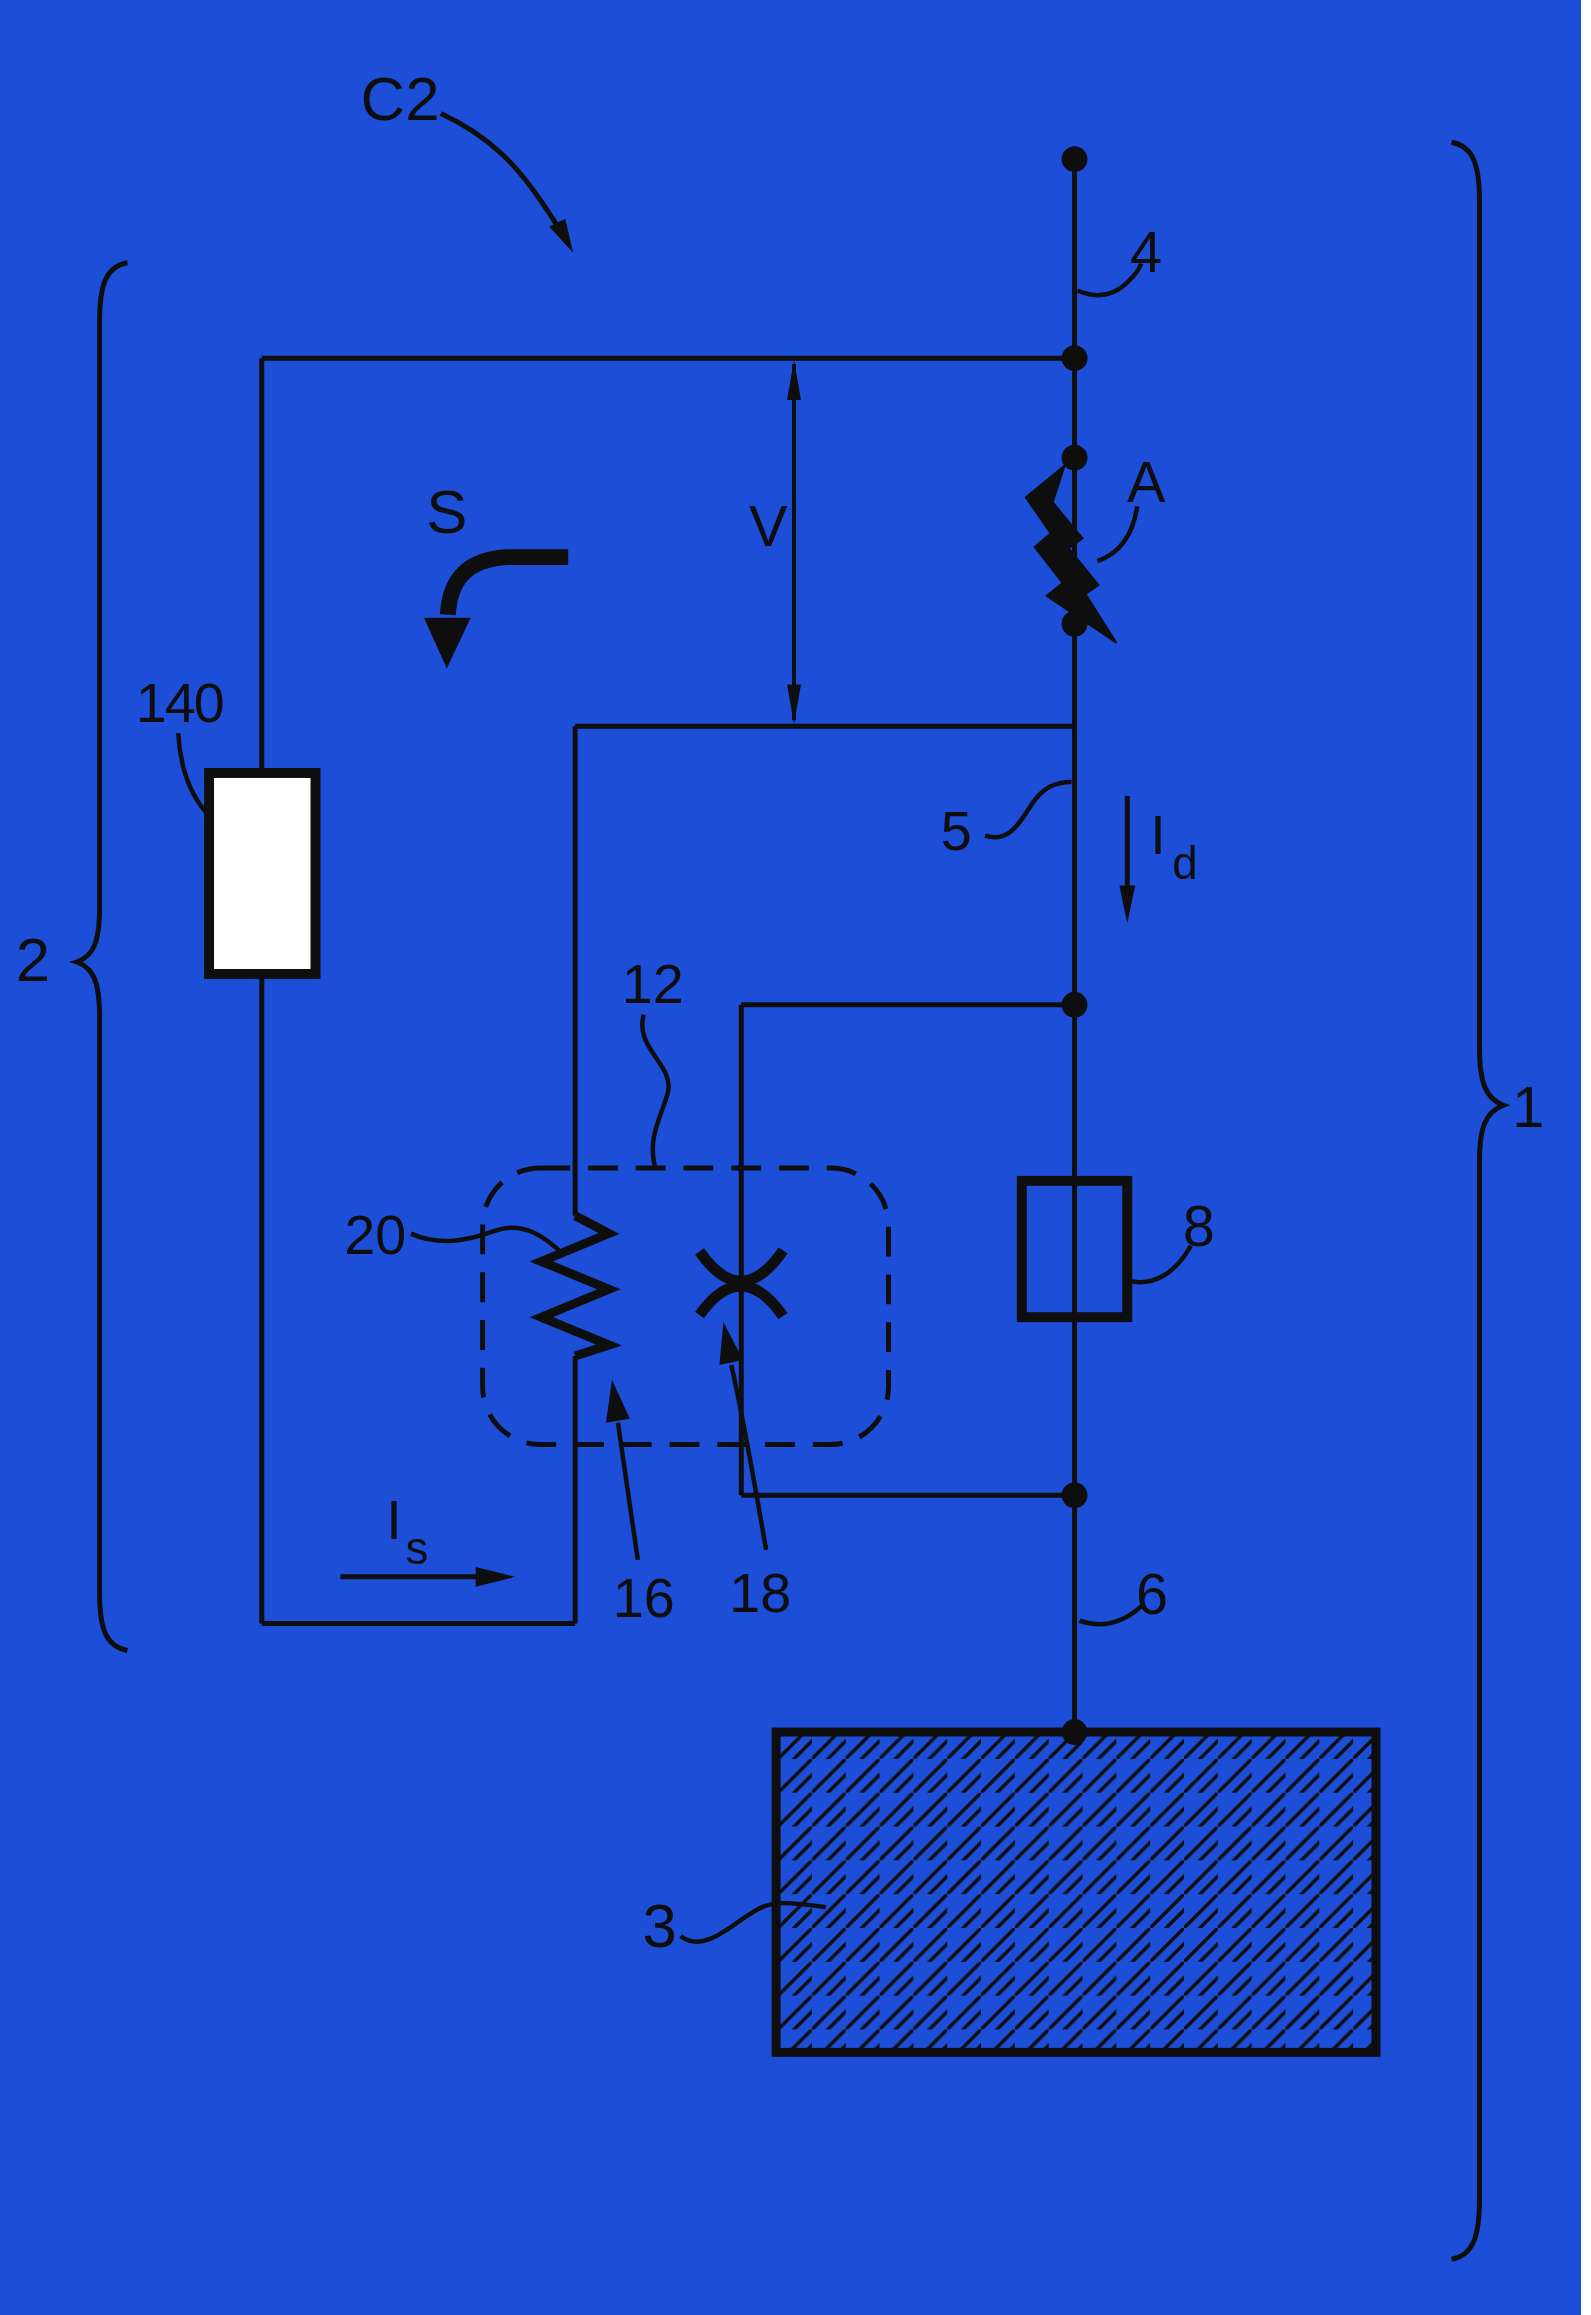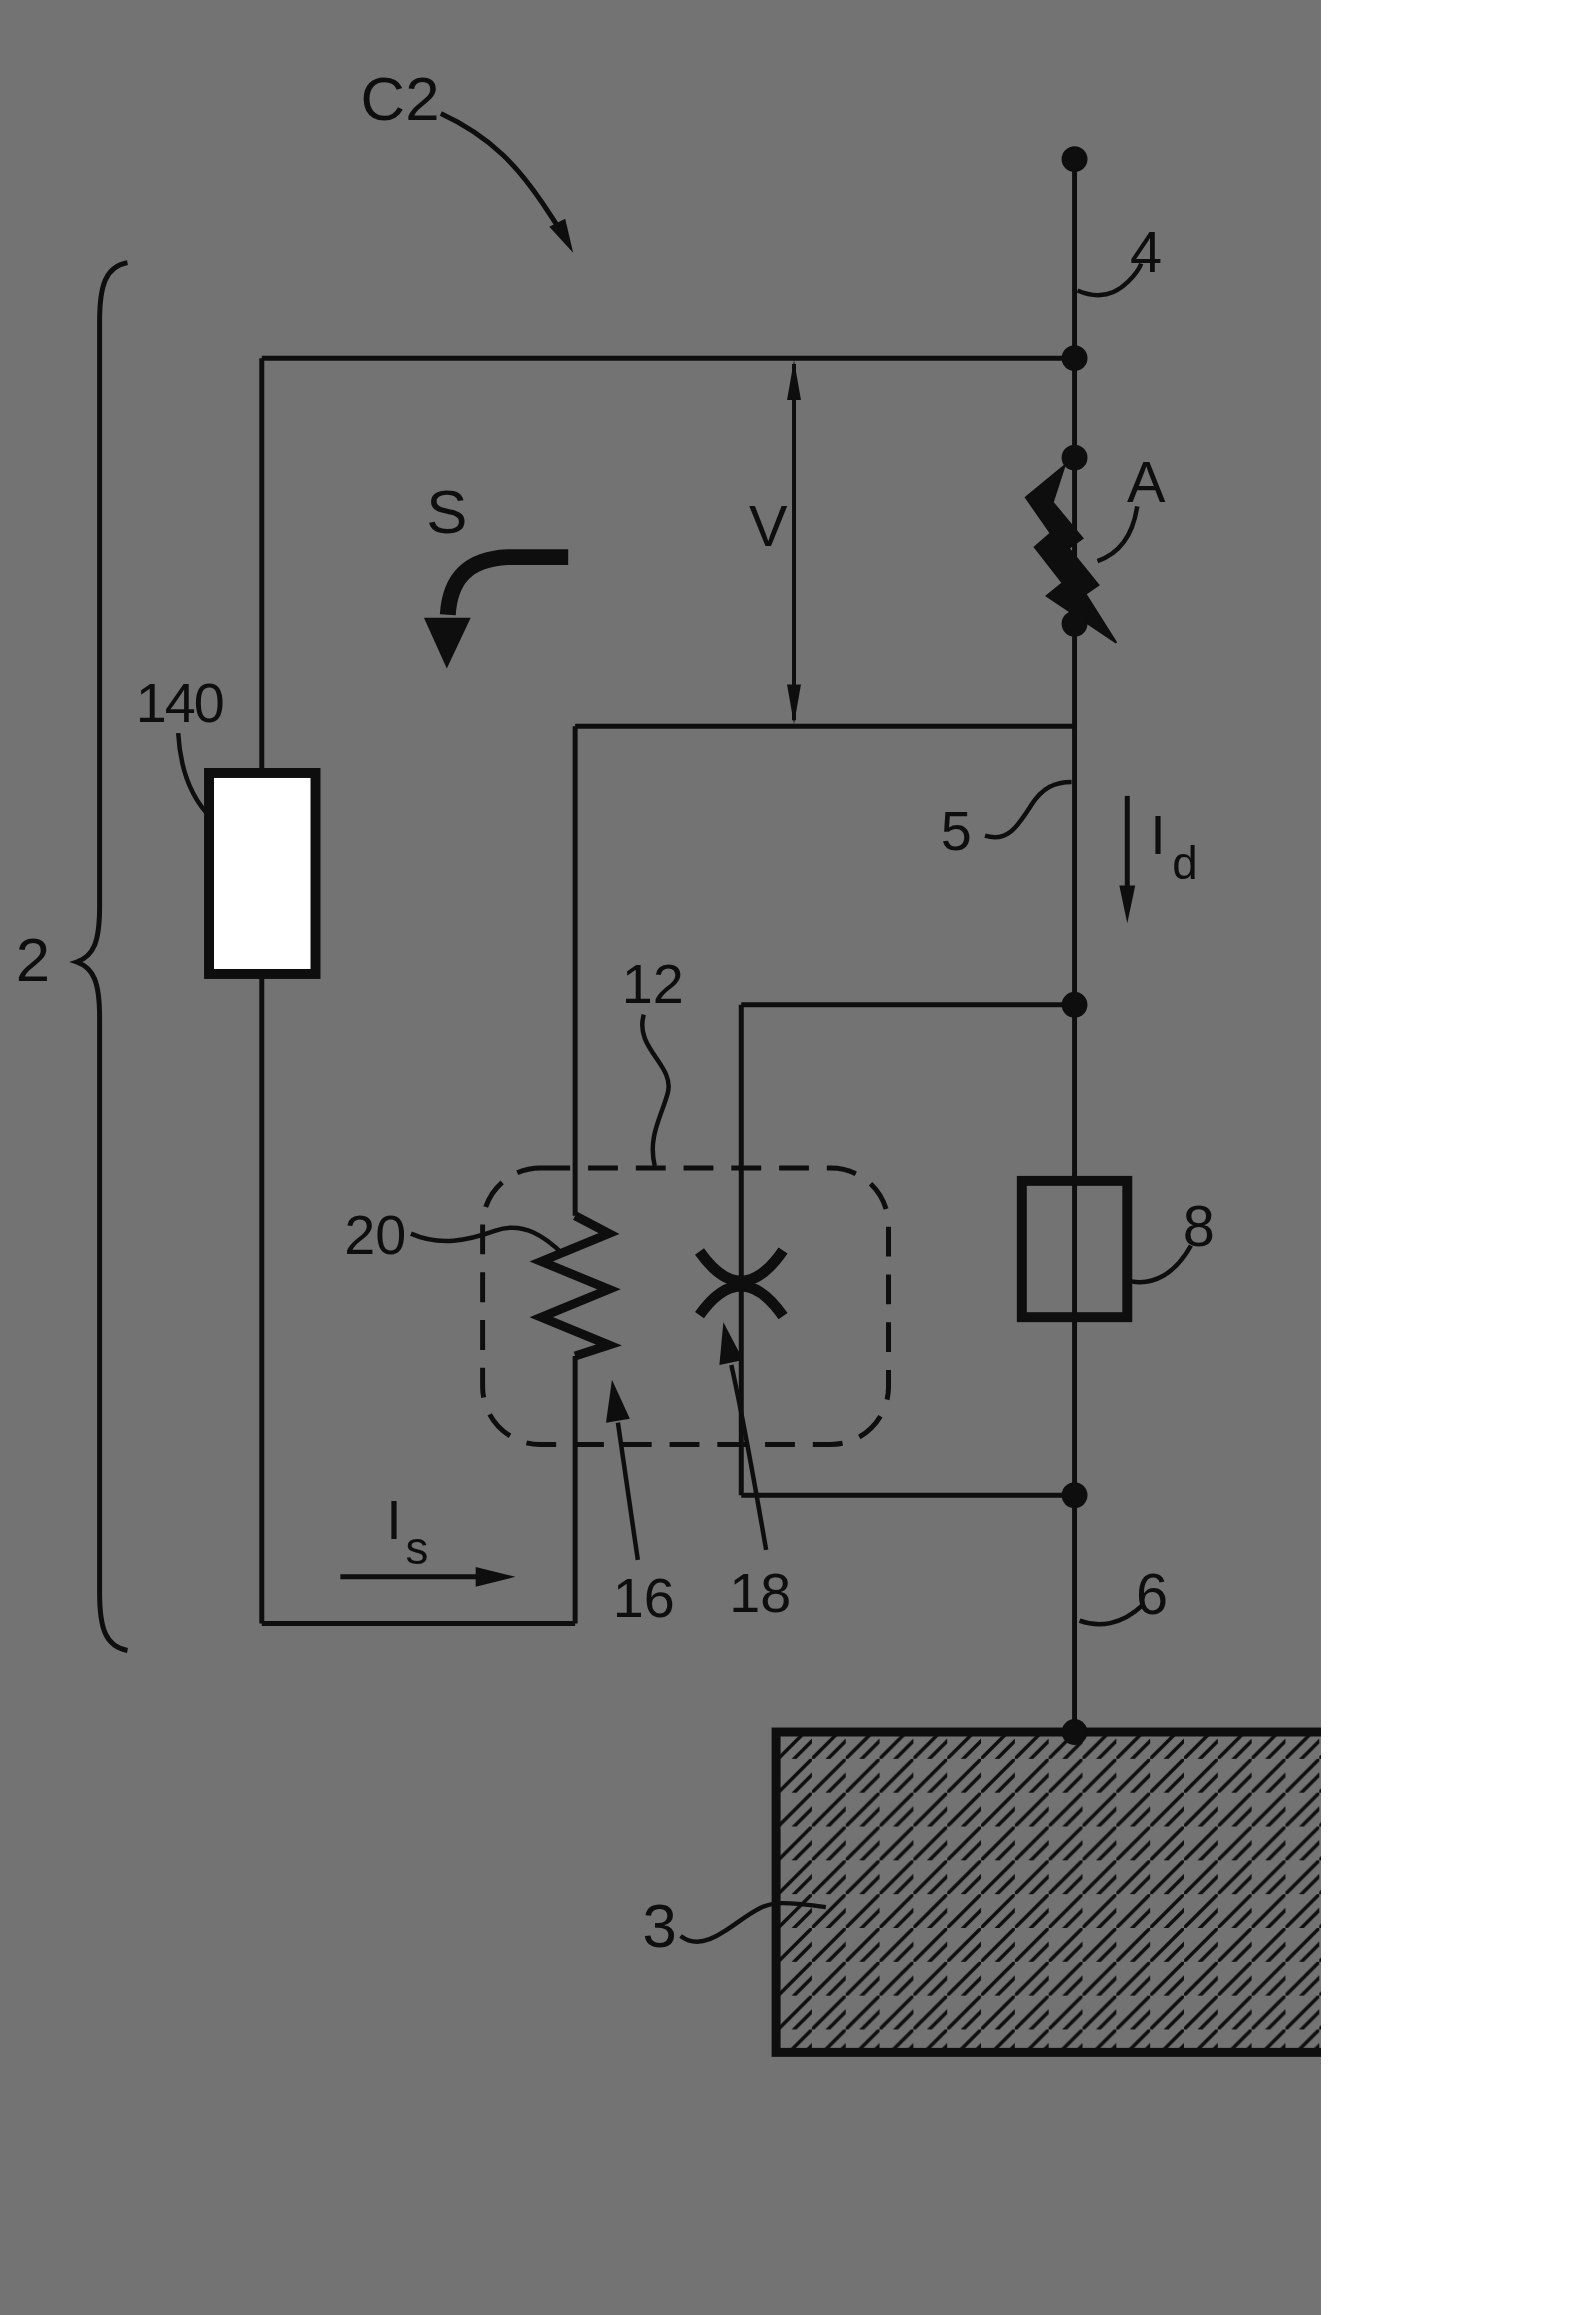--- a/index.html
+++ b/index.html
@@ -1,17 +1,17 @@
 <!DOCTYPE html>
 <html><head>
 <meta charset="utf-8">
 <style>
   html,body{margin:0;padding:0;background:#ffffff;}
   body{font-family:"Liberation Sans", sans-serif;}
-  .stage{position:relative;width:1321px;height:2315px;background:#737373;overflow:hidden;text-align:center;}
+  .stage{position:relative;width:1581px;height:2315px;background:#1d4ed8;overflow:hidden;text-align:center;}
   svg{display:block;}
   text{fill:#0e0e0e;}
   .lbl{font-family:"Liberation Sans", sans-serif;}
 </style>
 </head>
 <body>
 
 <div class="stage">
 <svg width="1591" height="2315" viewBox="0 0 1599 2327">
   <defs>

